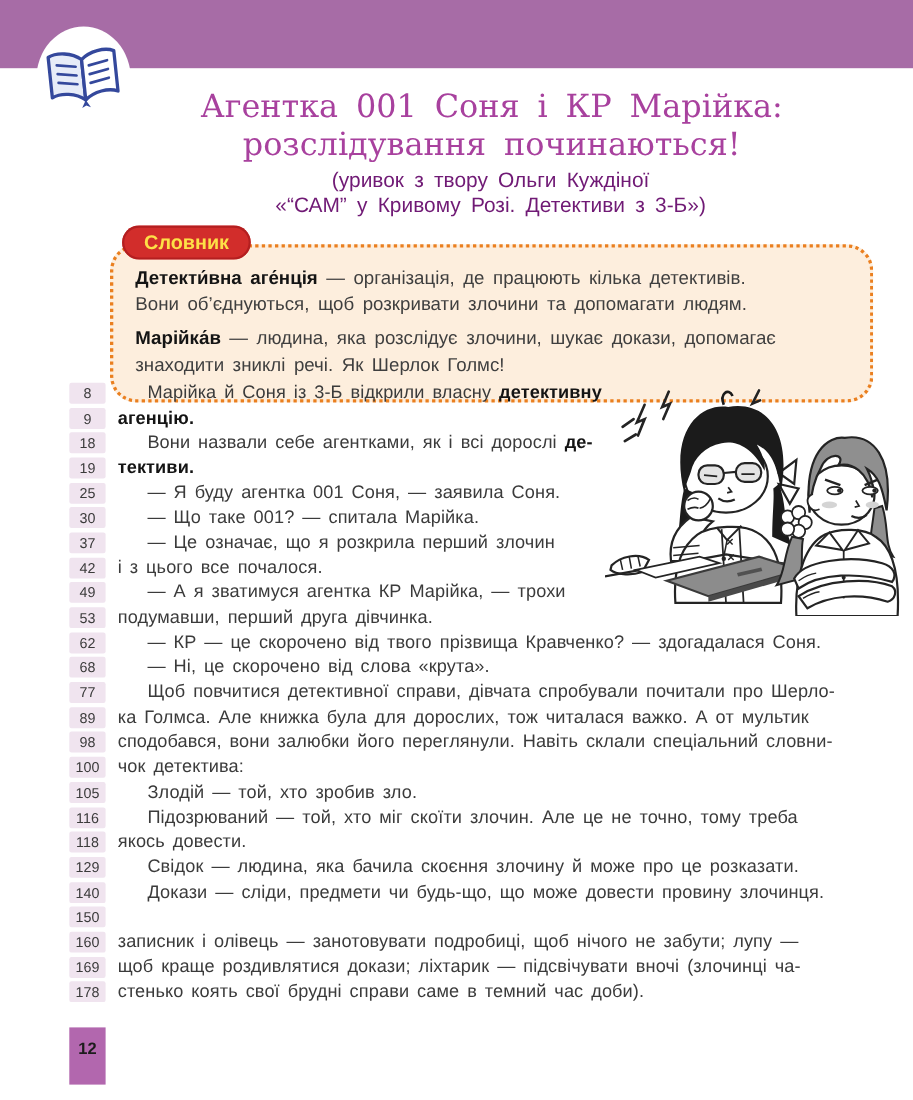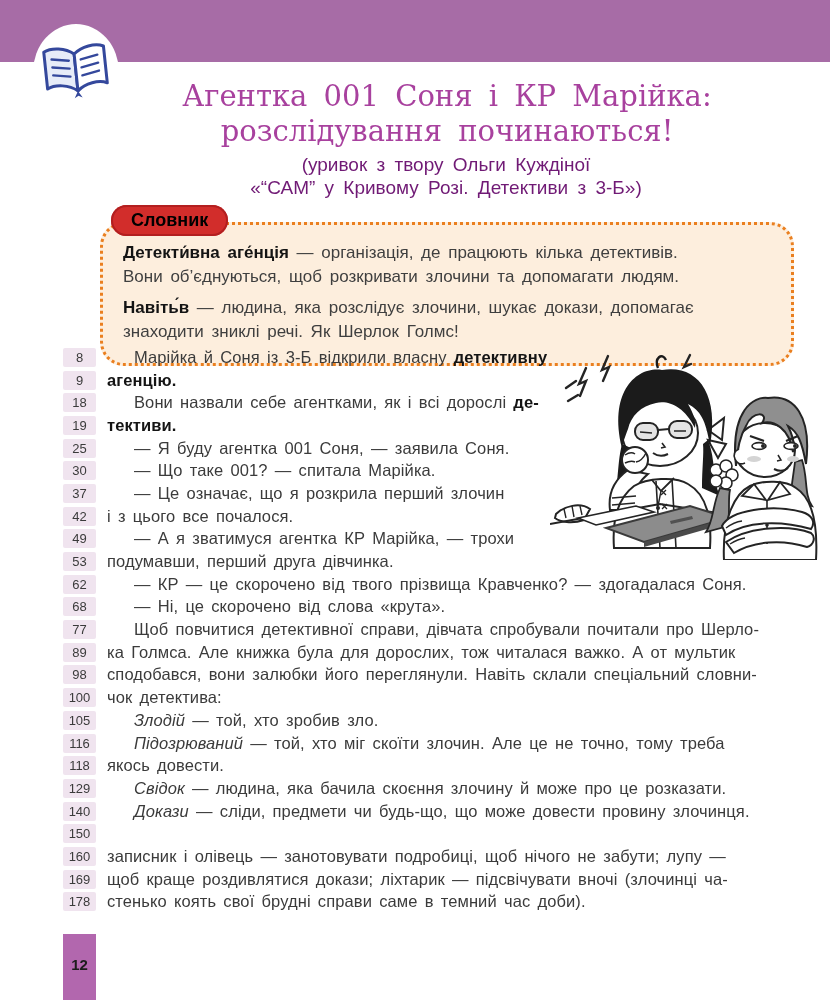--- a/index.html
+++ b/index.html
@@ -10,35 +10,35 @@
   .logo-circle svg{position:absolute;left:8px;top:16px;transform:rotate(-6deg);}
   .title{position:absolute;left:90px;top:78px;width:712px;text-align:center;
          font-family:"DejaVu Serif",serif;font-weight:normal;font-size:29px;line-height:35px;
          color:var(--title,#a8419e);word-spacing:7px;margin:1px;}
   .subtitle{position:absolute;left:90px;top:153px;width:712px;text-align:center;
             font-size:19px;line-height:23px;color:#701a75;word-spacing:4px;}
   .vocab-box{position:absolute;left:100px;top:222px;width:648px;min-height:84px;
              background:var(--box-bg,#fdeedd);border:3px dotted var(--box-border,#ea7f1f);
              border-radius:24px;padding:16px 20px 12px 20px;}
   .vocab-badge{position:absolute;left:8px;top:-20px;background:var(--badge-bg,#d22d2b);
-               color:#000000;font-weight:bold;font-size:18px;padding:5px 20px;border-radius:16px;
+               color:#fde047;font-weight:bold;font-size:18px;padding:5px 20px;border-radius:16px;
                box-shadow:0 0 0 2px #b31f20 inset;}
   .vocab-entry{margin:0 0 7px 0;}
   .vline{font-size:17px;line-height:24px;color:#3f3f3f;white-space:nowrap;word-spacing:3px;}
   .reading{position:absolute;left:63px;top:346px;width:740px;}
   .row{display:flex;align-items:center;height:22.7px;}
   .chip{flex:none;width:33px;height:19px;line-height:19px;background:var(--chip-bg,#f0e4ef);
         border-radius:2px;text-align:center;font-size:13px;color:#3b3b3b;margin-right:11px;}
   .linetext{font-size:16.5px;color:#3b3b3b;white-space:nowrap;word-spacing:2.5px;letter-spacing:0.1px;}
   .linetext.indent{padding-left:27px;}
   .seg-b{font-weight:bold;color:#141414;}
-  .seg-i{font-style:italic;}
+  .seg-i{}
   .illustration{position:absolute;left:550px;top:348px;width:280px;height:212px;}
-  .page-tab{position:absolute;left:63px;top:934px;width:33px;height:67px;background:var(--tab-bg,#b267ae);
-            text-align:center;font-weight:bold;font-size:15px;color:#1c1c1c;padding-top:22px;box-sizing:border-box;}
+  .page-tab{position:absolute;left:63px;top:934px;width:33px;height:52px;background:var(--tab-bg,#b267ae);
+            text-align:center;font-weight:bold;font-size:15px;color:#1c1c1c;padding-top:11px;box-sizing:border-box;}
 </style>
 </head>
 <body>
 
 <div class="page">
 
   <div class="topband"></div>
 
   <div class="logo-circle">
     <svg width="70" height="64" viewBox="0 0 70 64">
@@ -61,21 +61,21 @@
   </div>
 
   <div class="vocab-box">
     <div class="vocab-badge">Словник</div>
     <div id="vocab-entries">
         <div class="vocab-entry">
           <div class="vline"><span class="seg-b">Детекти́вна аге́нція</span><span class="seg-n"> — організація, де працюють кілька детективів.</span></div>
           <div class="vline"><span class="seg-n">Вони об’єднуються, щоб розкривати злочини та допомагати людям.</span></div>
         </div>
         <div class="vocab-entry">
-          <div class="vline"><span class="seg-b">Навіть́в</span><span class="seg-n"> — людина, яка розслідує злочини, шукає докази, допомагає</span></div>
+          <div class="vline"><span class="seg-b">Марійка́в</span><span class="seg-n"> — людина, яка розслідує злочини, шукає докази, допомагає</span></div>
           <div class="vline"><span class="seg-n">знаходити зниклі речі. Як Шерлок Голмс!</span></div>
         </div>
       </div>
   </div>
 
   <div class="reading" id="reading-lines">
       <div class="row">
         <span class="chip">8</span>
         <span class="linetext indent"><span class="seg-n">Марійка й Соня із 3-Б відкрили власну </span><span class="seg-b">детективну</span></span>
       </div>

